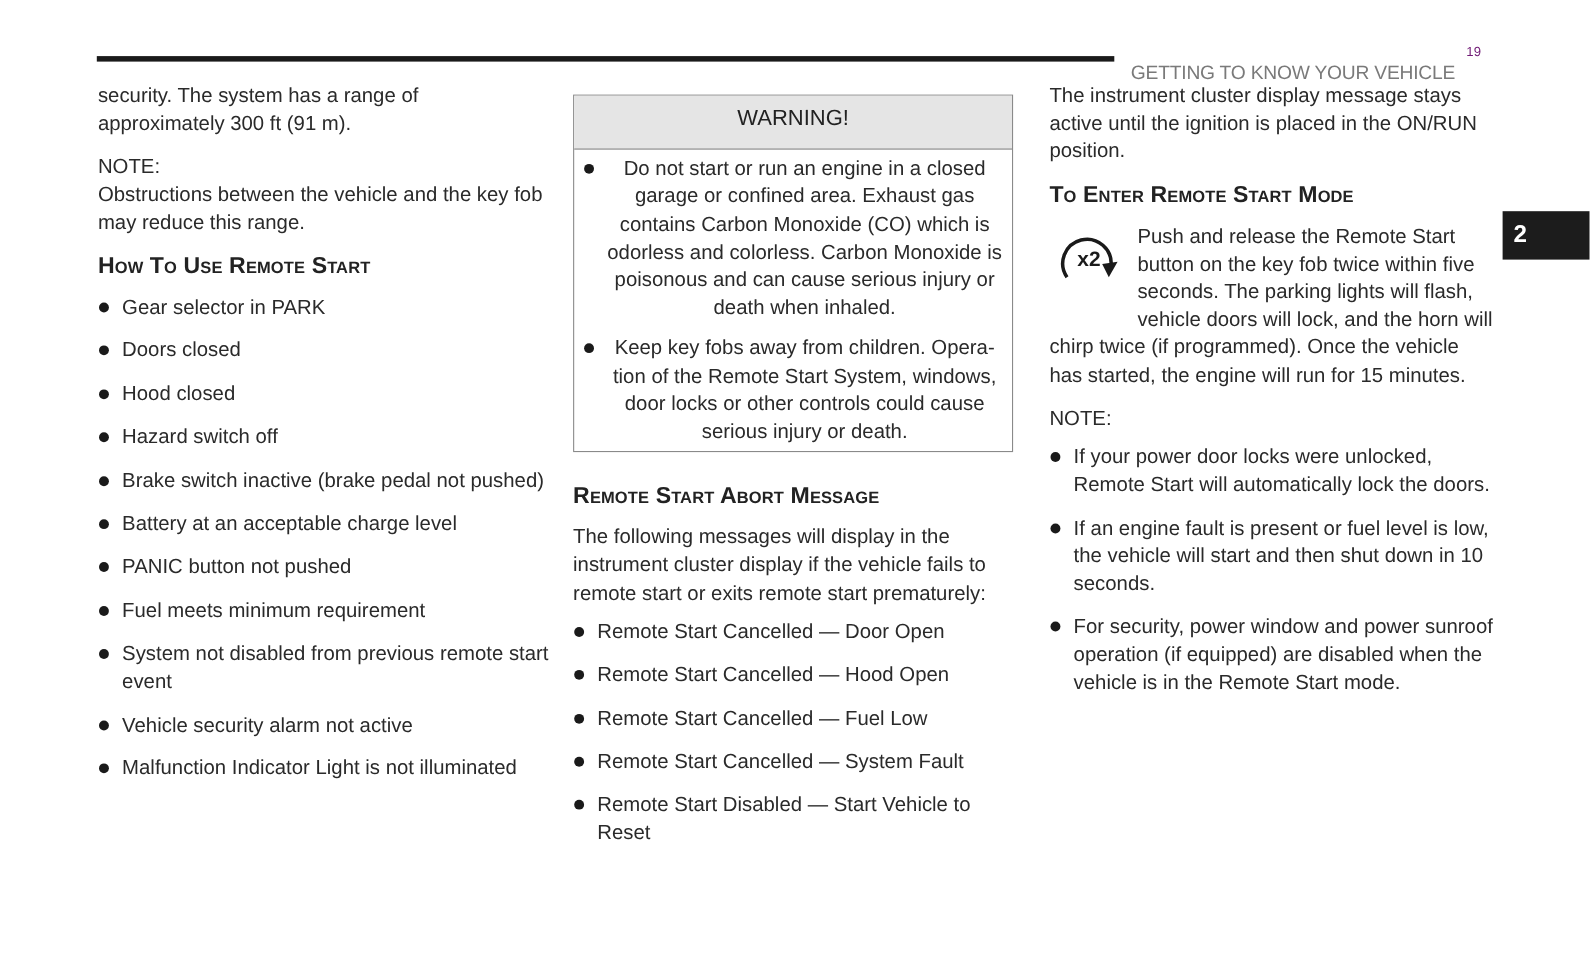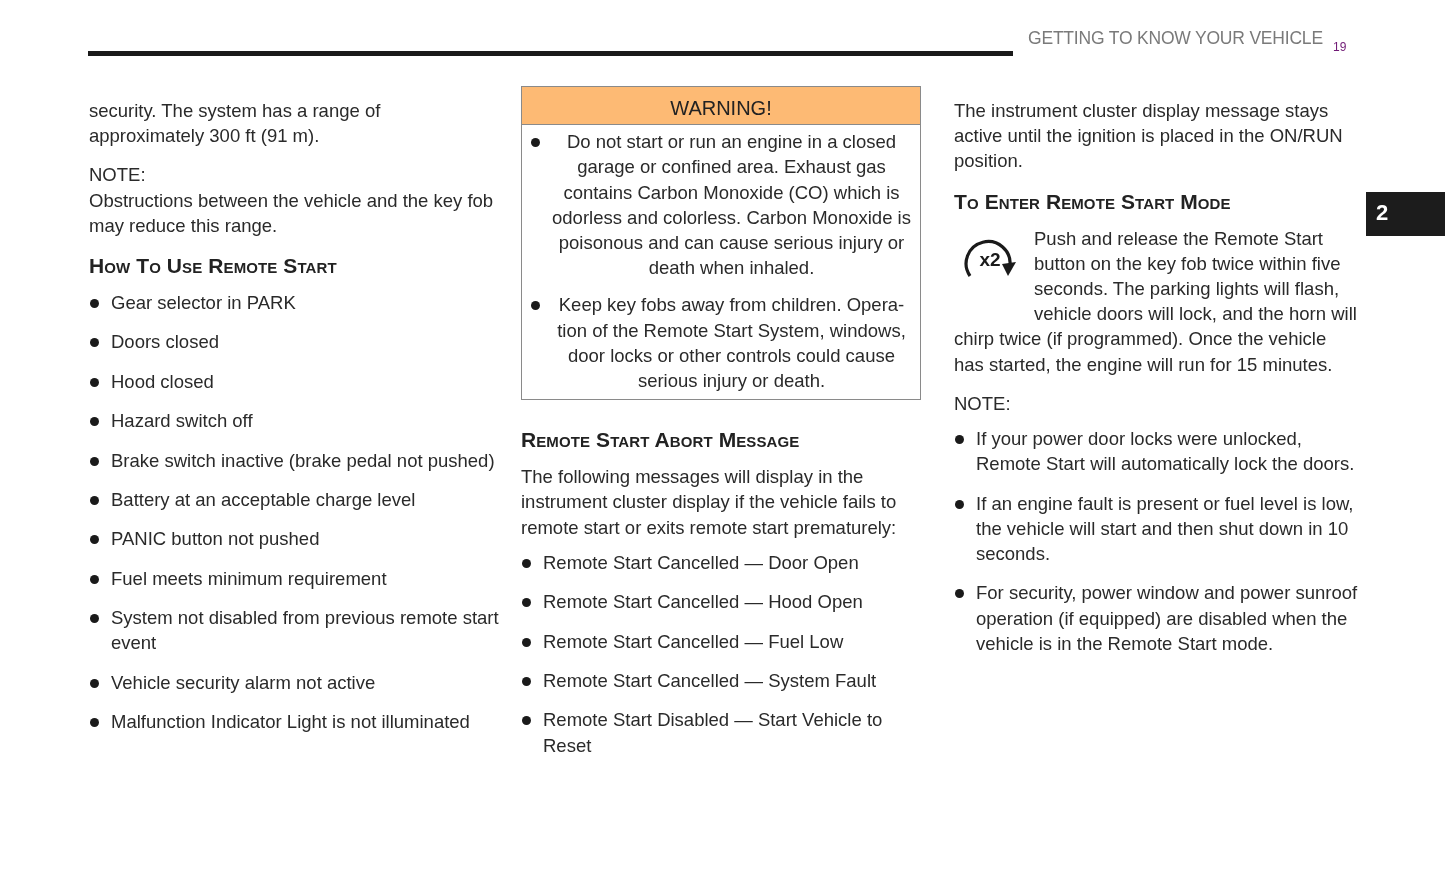--- a/index.html
+++ b/index.html
@@ -1,34 +1,34 @@
 <!DOCTYPE html>
 <html><head>
 <meta charset="utf-8">
 <style>
   html, body { margin:0; padding:0; background:#ffffff; }
   body { width:1445px; height:874px; position:relative; overflow:hidden;
          font-family:"Liberation Sans", sans-serif; color:#2a2a2a; }
   .rule { position:absolute; left:88px; top:51px; width:925px; height:5px; background:#1a1a1a; }
-  .running-head { position:absolute; left:1028px; top:28px; font-size:17.5px; color:#7a7a7a; letter-spacing:-0.2px; }
+  .running-head { position:absolute; left:1028px; top:56px; font-size:17.5px; color:#7a7a7a; letter-spacing:-0.2px; }
   .page-num { position:absolute; left:1333px; top:40px; font-size:12px; color:#701a75;text-align:center; }
   .tab-marker { position:absolute; left:1366px; top:192px; width:79px; height:44px; background:#1c1c1c;
                 color:#fff; font-weight:bold; font-size:22px; box-sizing:border-box; padding:8px 0 0 10px; }
-  .col { position:absolute; top:98px; font-size:18.5px; line-height:25.2px; }
+  .col { position:absolute; top:74px; font-size:18.5px; line-height:25.2px; }
   .col1 { left:89px; width:410px; }
   .col2 { left:521px; width:402px; }
   .col3 { left:954px; width:405px; }
   p { margin:0; }
   .note-label { margin-top:14px; }
   .heading { font-weight:bold; font-variant:small-caps; font-size:21px; letter-spacing:0.1px; color:#222; margin:14px 0 10px 0; line-height:28px; }
   ul.bul { list-style:none; margin:10px 0 16px 0; padding:0; }
   ul.bul li { position:relative; padding-left:22px; margin-bottom:14.2px; }
   ul.bul li::before { content:""; position:absolute; left:1px; top:9px; width:9px; height:9px; border-radius:50%; background:#1a1a1a; }
   .warning { border:1.5px solid #8a8a8a; width:400px; box-sizing:border-box; }
-  .warning-title { background:#fdba74; border-bottom:1.5px solid #8a8a8a; text-align:center; font-size:20px; padding:9px 0 3px 0; color:#222; }
+  .warning-title { background:#e5e5e5; border-bottom:1.5px solid #8a8a8a; text-align:center; font-size:20px; padding:9px 0 14px 0; color:#222; }
   .warning ul { list-style:none; margin:0; padding:4px 8px 6px 8px;text-align:center; }
   .warning li { position:relative; padding-left:21px; margin-bottom:10px; }
   .warning li:last-child { margin-bottom:0;margin-top:12px; }
   .warning li::before { content:""; position:absolute; left:1px; top:9px; width:9px; height:9px; border-radius:50%; background:#1a1a1a; }
   .icon-wrap { float:left; width:76px; height:90px; margin:0 4px 0 0; }
 </style>
 </head>
 <body>
 
 <div class="rule"></div>

